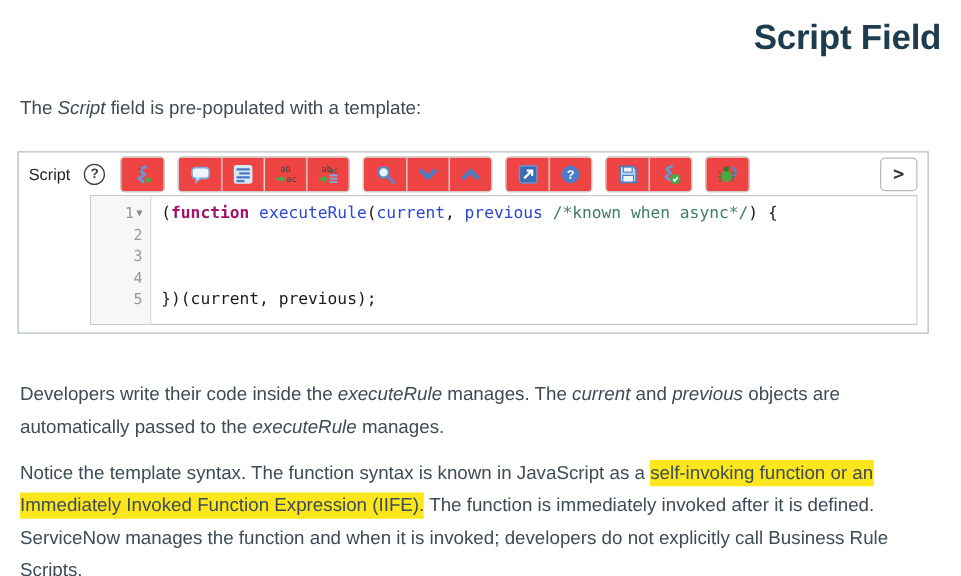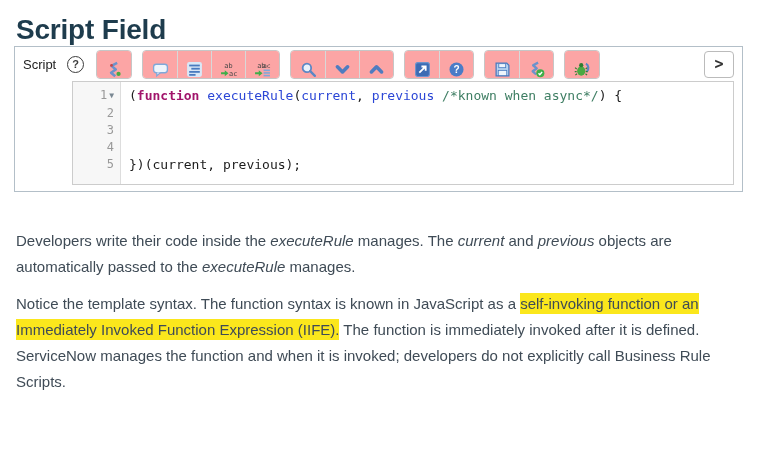--- a/index.html
+++ b/index.html
@@ -6,21 +6,21 @@
   html, body { background: #fff; }
   body {
     width: 769px; height: 461px; overflow: hidden;
     font-family: "Liberation Sans", sans-serif;
     color: #3f4b56;
   }
   .page { padding: 12px 16px 0 16px; }
 
   h1.page-title {
     font-size: 28px; font-weight: 700; color: #1e3c4d;
-    letter-spacing: -0.2px; margin: 2px 0 0 0;
+    letter-spacing: -0.2px; margin: 2px 0 0 0; text-align: right;
   }
   p.body-text {
     font-size: 15px; line-height: 26px; color: #3f4b56;
     width: 740px;
   }
   p.intro { margin: 28px 0 21px 0; }
   p.para1 { margin: 36px 0 11px 0; }
   p.para2 { margin: 0; }
 
   .seg-italic { font-style: italic; }
@@ -41,23 +41,23 @@
     font-size: 11px; font-weight: bold; color: #3c3c3c;
     display: inline-flex; align-items: center; justify-content: center;
     margin-right: 12px; cursor: pointer; flex: none;
   }
   .groups { display: flex; align-items: center; gap: 10px; }
   .btn-group {
     display: flex; border: 1px solid #c6c6c6; border-radius: 4px;
     background: #fff; overflow: hidden;
   }
   .tb-btn {
-    width: 34px; height: 27px; background: #fca5a5; border: none;
+    width: 34px; height: 27px; background: #ef4444; border: none;
     border-left: 1px solid #d8d8d8;
-    display: flex; align-items: flex-end; justify-content: center; cursor: pointer;
+    display: flex; align-items: center; justify-content: center; cursor: pointer;
   }
   .tb-btn:first-child { border-left: none; }
   .tb-icon { width: 17px; height: 17px; display: inline-flex; }
   .tb-icon svg { width: 17px; height: 17px; }
   .expand-btn {
     margin-left: auto; width: 30px; height: 27px;
     border: 1px solid #bbb; border-radius: 4px; background: #fff;
     font-size: 15px; font-weight: bold; color: #333; cursor: pointer;
     display: flex; align-items: center; justify-content: center;
     font-family: "DejaVu Sans Mono", monospace;
@@ -91,20 +91,21 @@
   .seg-variable { color: #2b46d6; }
   .seg-comment  { color: #3e7e63; }
 </style>
 </head>
 <body>
 
 <div class="page">
 
   <h1 class="page-title">Script Field</h1>
 
+  <p class="body-text intro"><span>The </span><span class="seg-italic">Script</span><span> field is pre-populated with a template:</span></p>
 
   <div class="editor">
     <div class="toolbar">
       <span class="field-label">Script</span>
       <span class="help-circle">?</span>
       <div class="groups" id="toolbarGroups">
           <div class="btn-group">
             <button class="tb-btn">
               <span class="tb-icon">
                 <svg viewBox="0 0 16 16">

